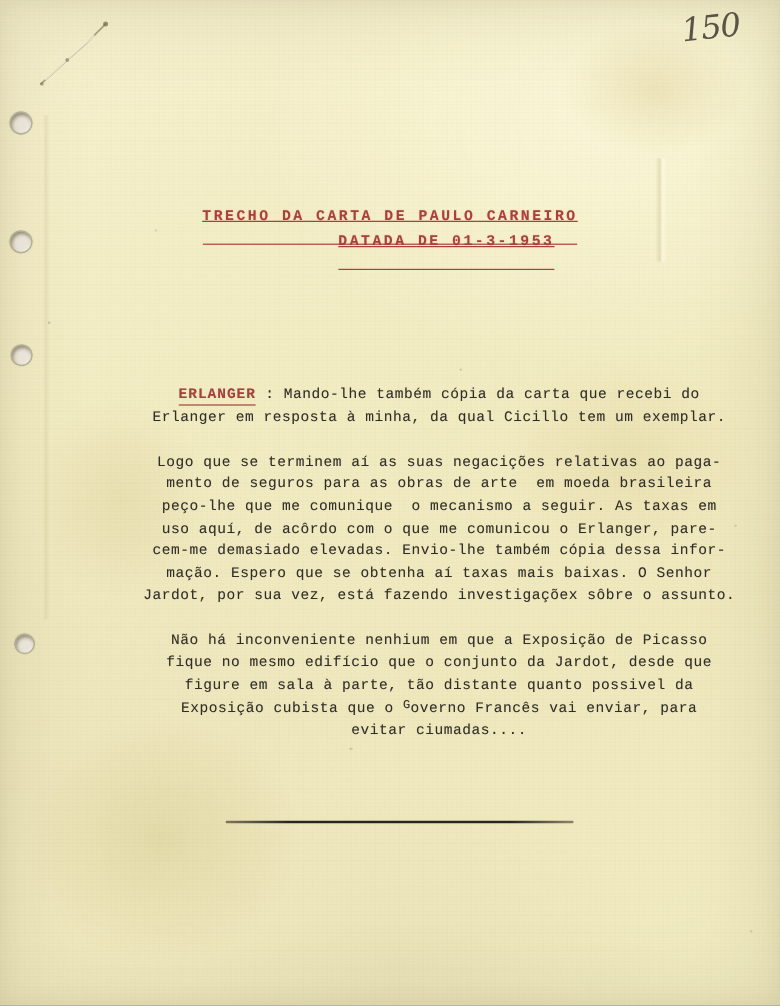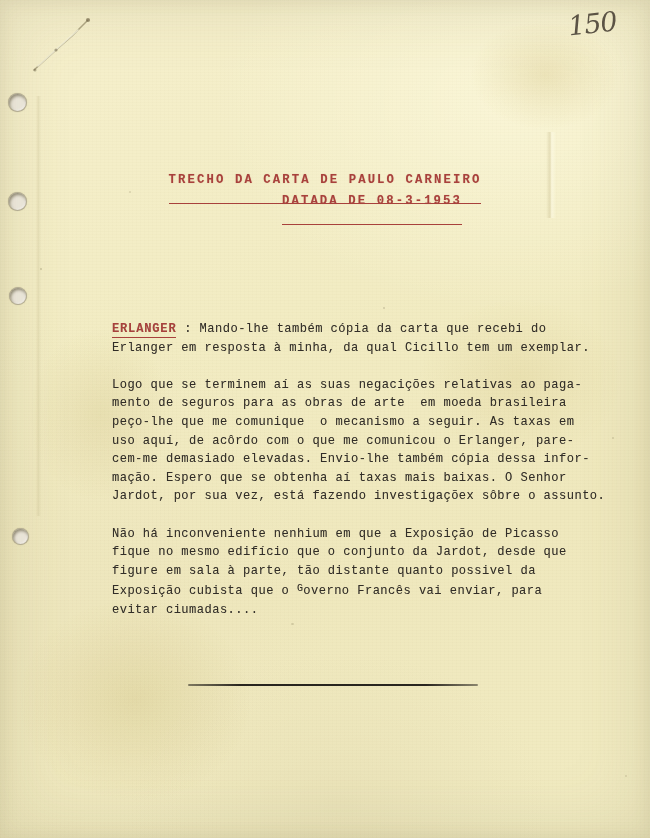--- a/index.html
+++ b/index.html
@@ -125,40 +125,42 @@
     font-size: 12.3px;
     letter-spacing: 2.1px;
     color: #a8413c;
     font-weight: 700;
     line-height: 21px;
     text-shadow: 0 0 1px rgba(168,65,60,0.35);
   }
   .heading-line .ul {
     border-bottom: 1.3px solid #a8413c;
     padding-bottom: 16px;
+    text-decoration: underline;
   }
   .heading-line.l2 {
     padding-left: 94px;
   }
 
   
   .body {
     position: absolute;
     left: 112px;
     top: 320px;
     width: 508px;
   }
   .para {
     font-size: 12.1px;
     line-height: 18.6px;
     letter-spacing: 0.45px;
     color: #312d27;
     white-space: pre-wrap;
     margin: 0 0 18.6px 0;
     text-shadow: 0 0 0.6px rgba(49,45,39,0.25);
+    text-align: center;
   }
   .para:last-child { margin-bottom: 0; }
   .speaker {
     color: #a8413c;
     font-weight: 700;
     border-bottom: 1.3px solid #a8413c;
     padding-bottom: 1px;
     letter-spacing: 0.8px;
   }
   .sup-g {
@@ -217,21 +219,21 @@
 
   <div class="hole" style="left:8px;  top:93px;  width:17px; height:17px;"></div>
   <div class="hole" style="left:8px;  top:192px; width:17px; height:17px;"></div>
   <div class="hole" style="left:9px;  top:287px; width:16px; height:16px;"></div>
   <div class="hole" style="left:12px; top:528px; width:15px; height:15px;"></div>
 
   <div class="folio">150</div>
 
   <div class="heading">
     <span class="heading-line l1"><span class="ul">TRECHO DA CARTA DE PAULO CARNEIRO</span></span>
-    <span class="heading-line l2"><span class="ul">DATADA DE 08-3-1953</span></span>
+    <span class="heading-line l2"><span class="ul">DATADA DE 01-3-1953</span></span>
   </div>
 
   <div class="body">
 
     <p class="para"><span class="speaker">ERLANGER</span><span> : Mando-lhe também cópia da carta que recebi do
 Erlanger em resposta à minha, da qual Cicillo tem um exemplar.</span></p>
 
     <p class="para">Logo que se terminem aí as suas negacições relativas ao paga-
 mento de seguros para as obras de arte  em moeda brasileira
 peço-lhe que me comunique  o mecanismo a seguir. As taxas em

